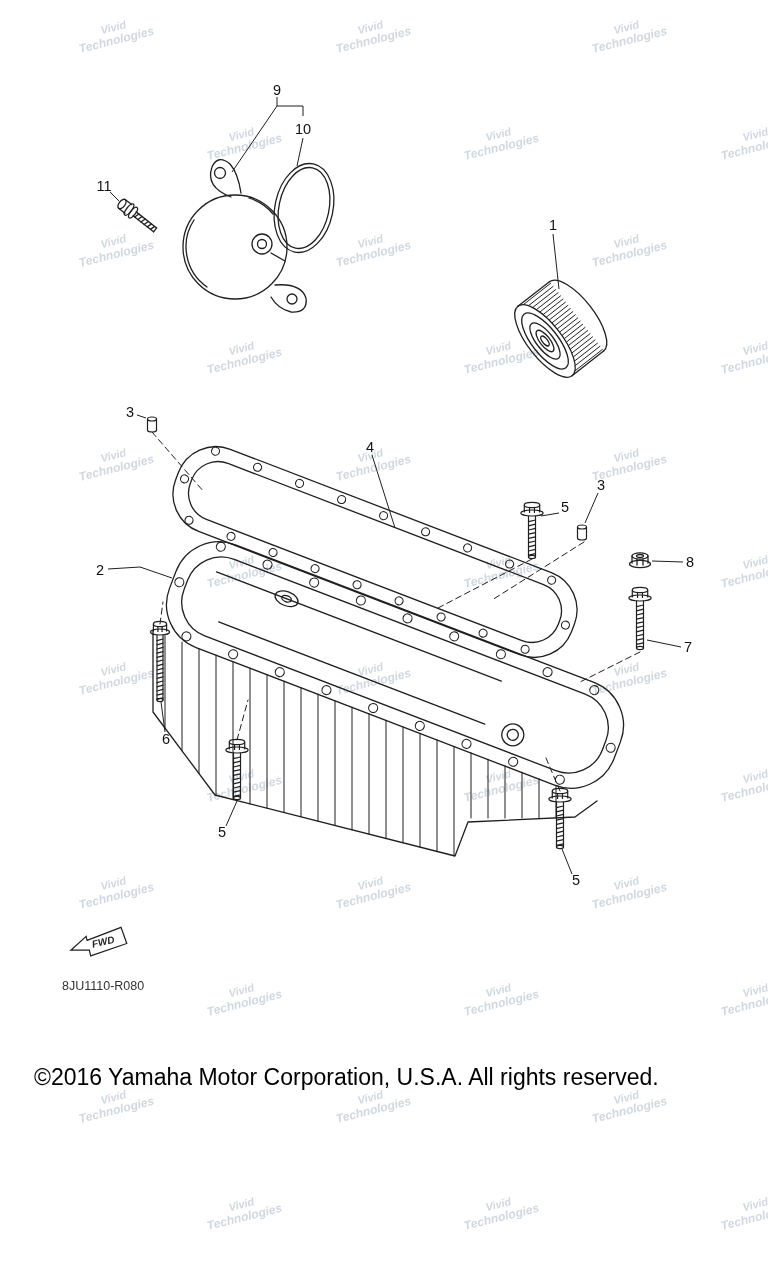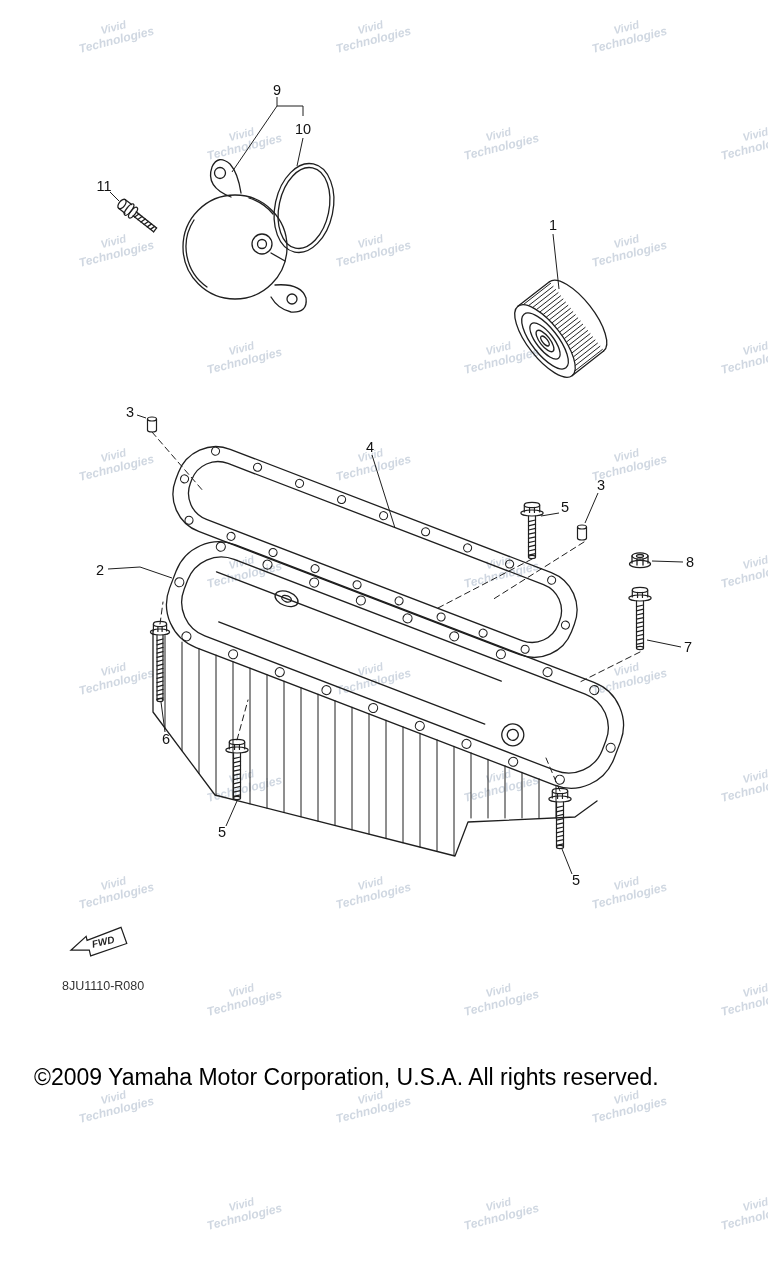--- a/index.html
+++ b/index.html
@@ -458,13 +458,13 @@
     </g>
 
   <g transform="translate(66,938) rotate(-13)" stroke="#1f1f1f" fill="none" stroke-width="1.2">
     <path d="M2,13 L20,3 L20,7 L56,2 L58,19 L20,23 L20,17 Z"></path>
     <text x="24" y="15.5" font-size="10" font-style="italic" font-weight="bold" fill="#1f1f1f" stroke="none" font-family="'Liberation Sans',sans-serif">FWD</text>
   </g>
 
   <text x="62" y="990" font-size="12.5" fill="#333" stroke="none" font-family="'Liberation Sans',sans-serif">8JU1110-R080</text>
 </svg>
 
-<div class="copyright">©2009 Yamaha Motor Corporation, U.S.A. All rights reserved.</div>
+<div class="copyright">©2016 Yamaha Motor Corporation, U.S.A. All rights reserved.</div>
 
 </body></html>

